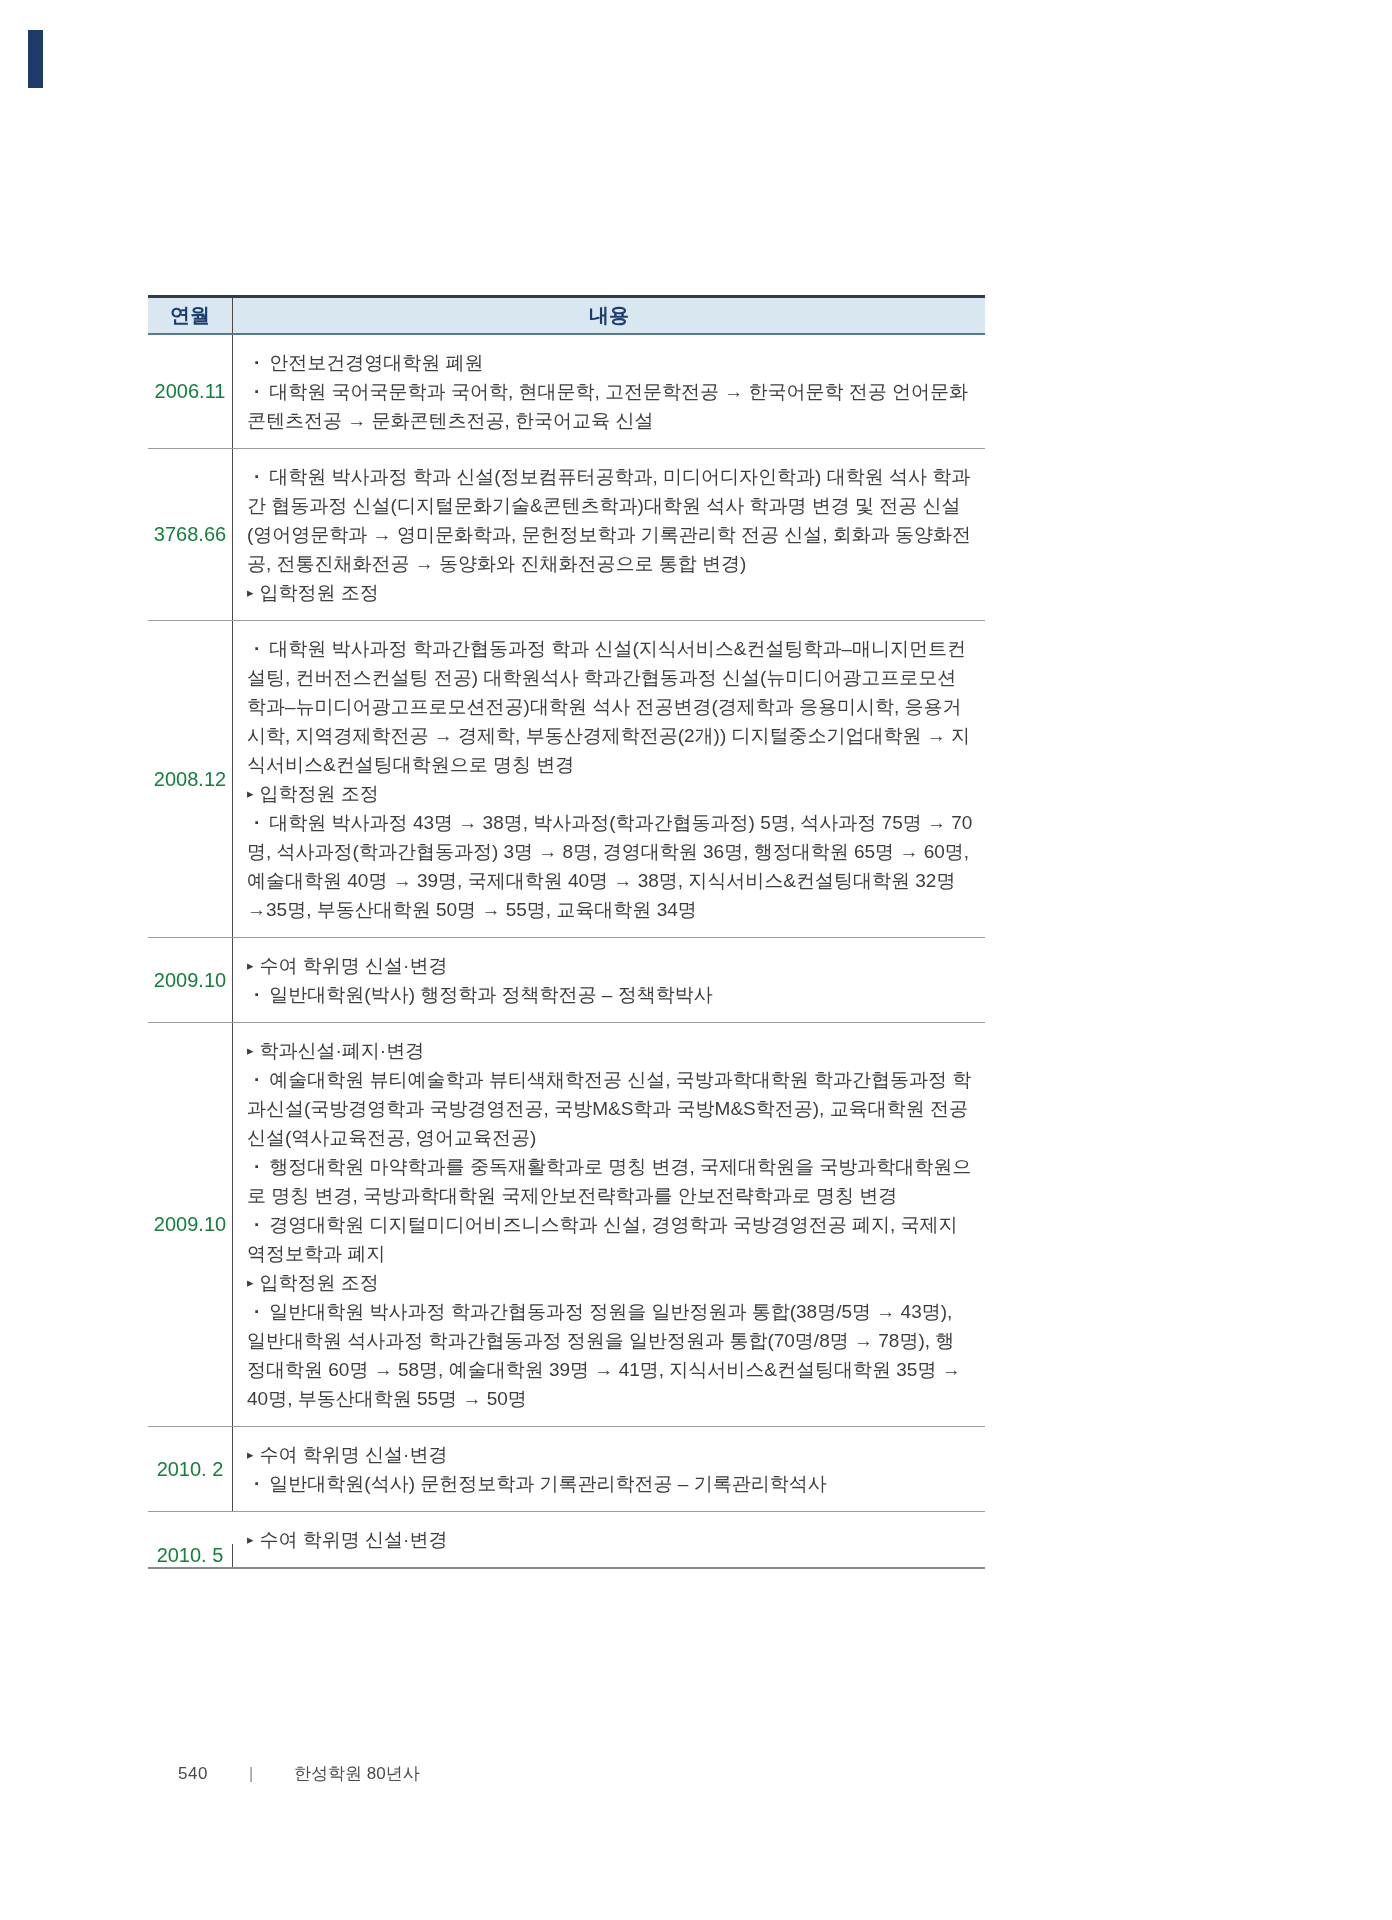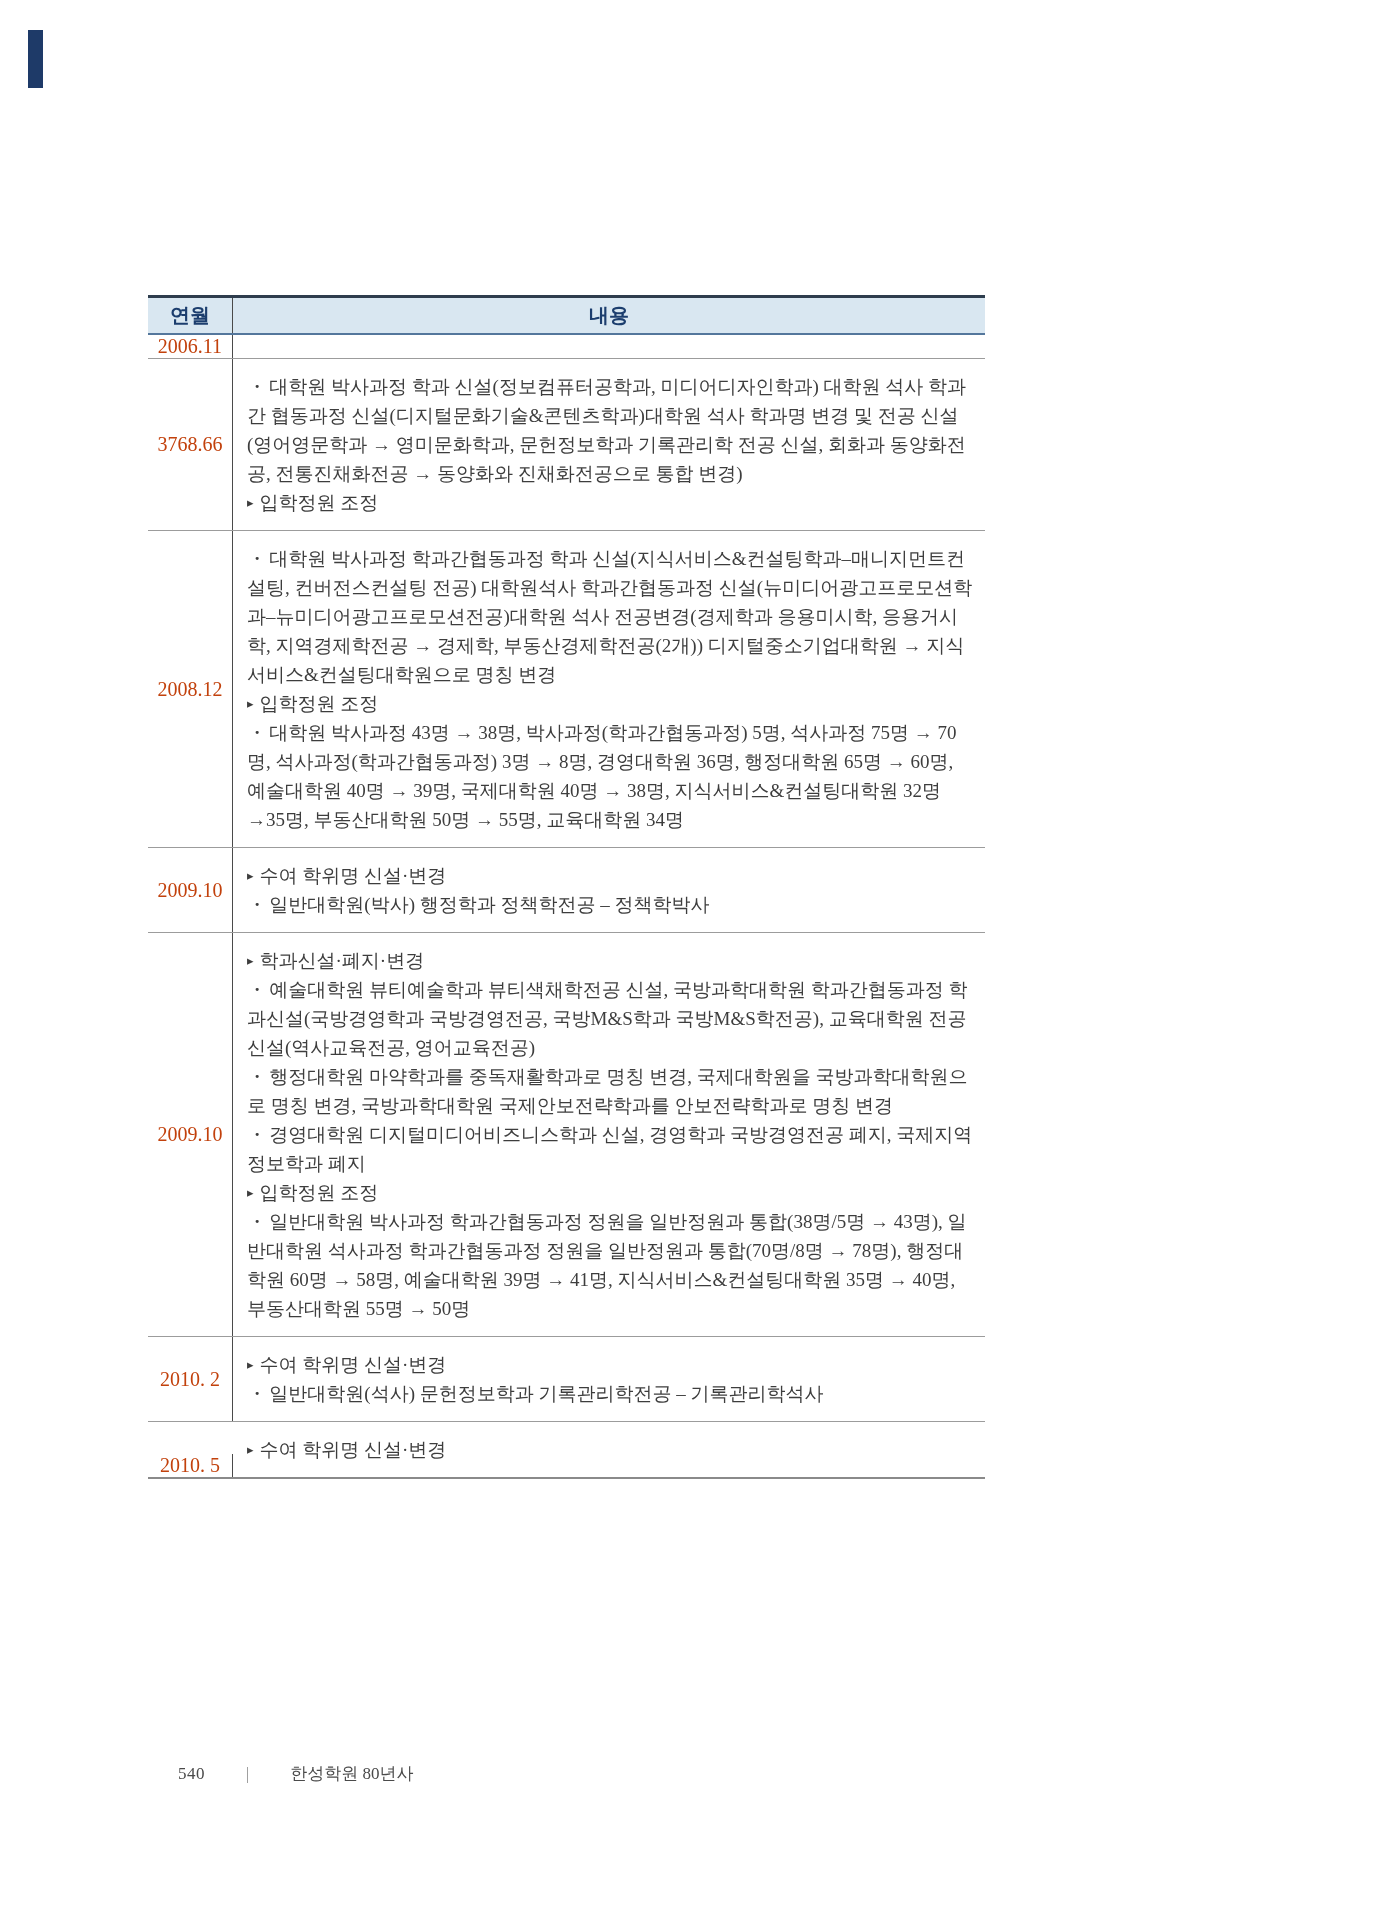--- a/index.html
+++ b/index.html
@@ -1,20 +1,20 @@
 <!DOCTYPE html>
 <html><head>
 <meta charset="utf-8">
 <style>
   html,body { margin:0; padding:0; background:#ffffff; }
   .page {
     position:relative;
     width:1312px; height:1920px;
     background:#ffffff;
-    font-family:Liberation Serif, serif;
+    font-family:Liberation Sans, sans-serif;
     color:#3d3d3d;
     overflow:hidden;
   }
   .corner-bar {
     position:absolute; left:28px; top:30px;
     width:15px; height:58px;
     background:#1e3a68;
   }
   .history-table {
     position:absolute; left:148px; top:295px; width:837px;
@@ -30,21 +30,21 @@
     color:#1c3e6e; font-weight:bold; font-size:20px;
     line-height:35px; text-align:center;
   }
   .th-date { width:84px; border-right:1px solid #4a4a4a; }
   .th-content { flex:1; }
   .trow { display:flex; border-bottom:1px solid #9c9c9c; }
   .trow:last-child { border-bottom:none;align-items:flex-end; }
   .date-cell {
     width:84px; flex:0 0 84px;
     display:flex; align-items:center; justify-content:center;
-    font-size:20px; color:#c2410c;
+    font-size:20px; color:#15803d;
     border-right:1px solid #4a4a4a;
     text-align:center;
   }
   .content-cell {
     flex:1; padding:13px 12px 13px 14px;
     font-size:19px; line-height:29px;
   }
   .item { }
   .bullet-dot {
     display:inline-block;
@@ -73,20 +73,24 @@
   <div class="corner-bar"></div>
 
   <div class="history-table">
     <div class="thead">
       <div class="th th-date">연월</div>
       <div class="th th-content">내용</div>
     </div>
     <div id="table-rows">
         <div class="trow">
           <div class="date-cell">2006.11</div>
+          <div class="content-cell">
+            <div class="item"><span class="bullet-dot">·</span><span>안전보건경영대학원 폐원</span></div>
+            <div class="item"><span class="bullet-dot">·</span><span>대학원 국어국문학과 국어학, 현대문학, 고전문학전공 → 한국어문학 전공 언어문화콘텐츠전공 → 문화콘텐츠전공, 한국어교육 신설</span></div>
+          </div>
         </div>
         <div class="trow">
           <div class="date-cell">3768.66</div>
           <div class="content-cell">
             <div class="item"><span class="bullet-dot">·</span><span>대학원 박사과정 학과 신설(정보컴퓨터공학과, 미디어디자인학과) 대학원 석사 학과간 협동과정 신설(디지털문화기술&amp;콘텐츠학과)대학원 석사 학과명 변경 및 전공 신설(영어영문학과 → 영미문화학과, 문헌정보학과 기록관리학 전공 신설, 회화과 동양화전공, 전통진채화전공 → 동양화와 진채화전공으로 통합 변경)</span></div>
             <div class="item"><span class="bullet-tri">▸</span><span>입학정원 조정</span></div>
           </div>
         </div>
         <div class="trow">
           <div class="date-cell">2008.12</div>

